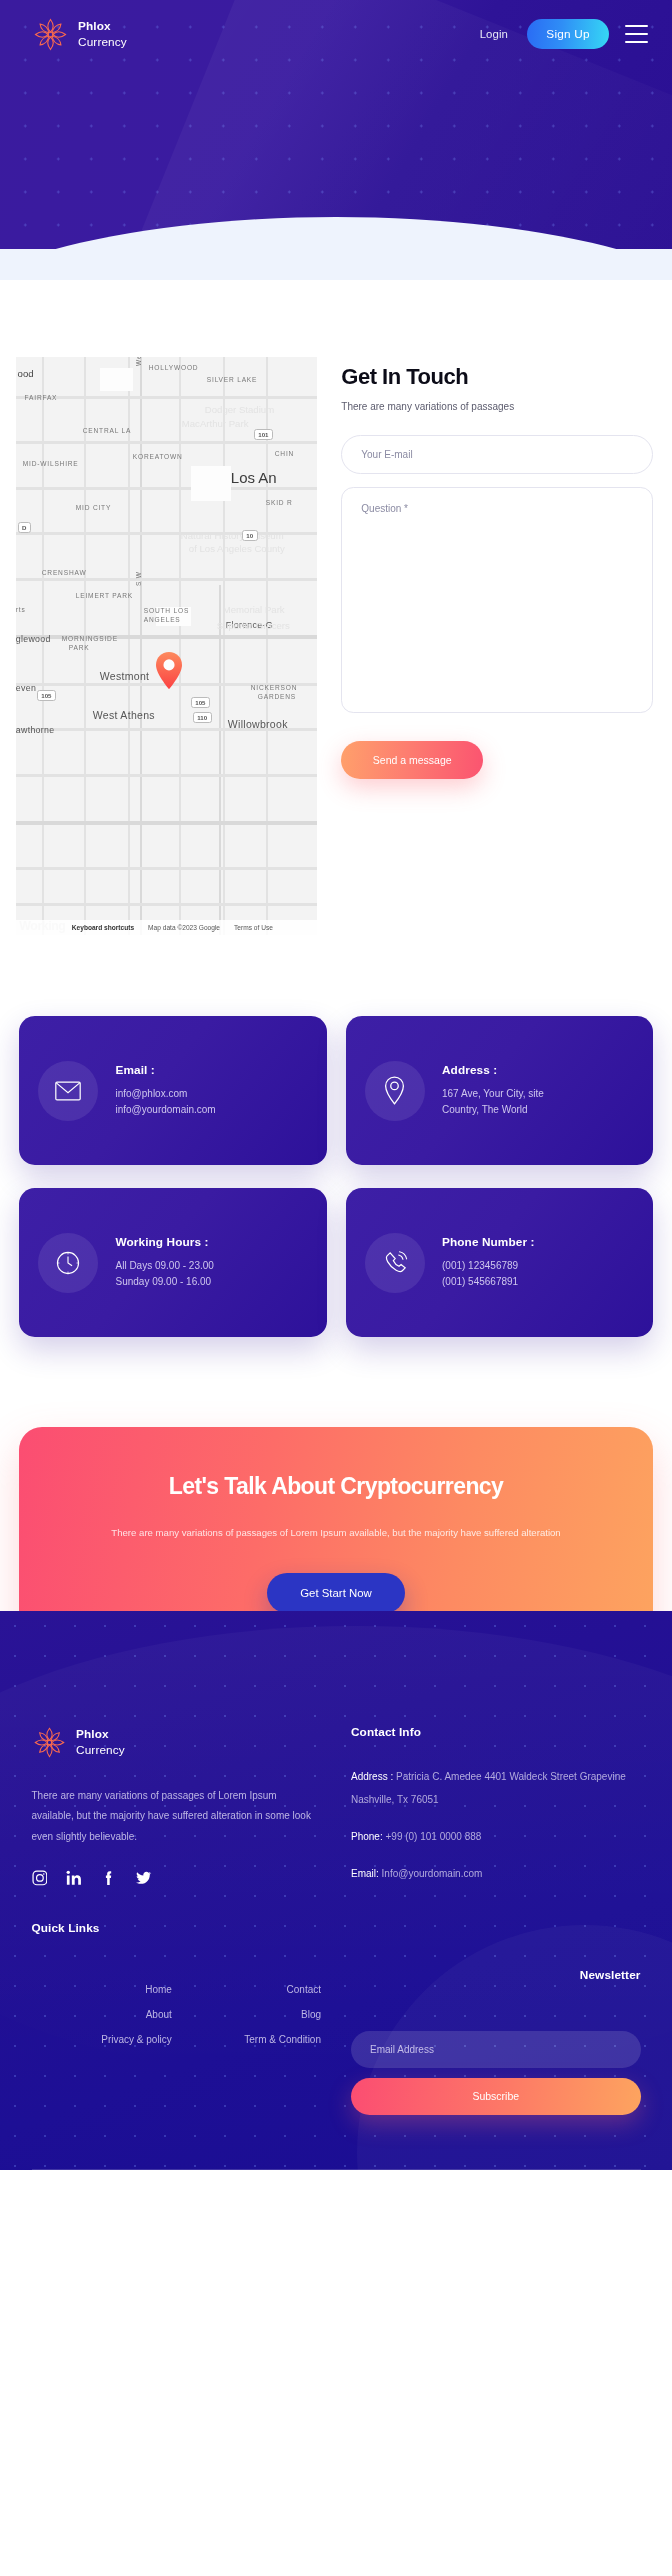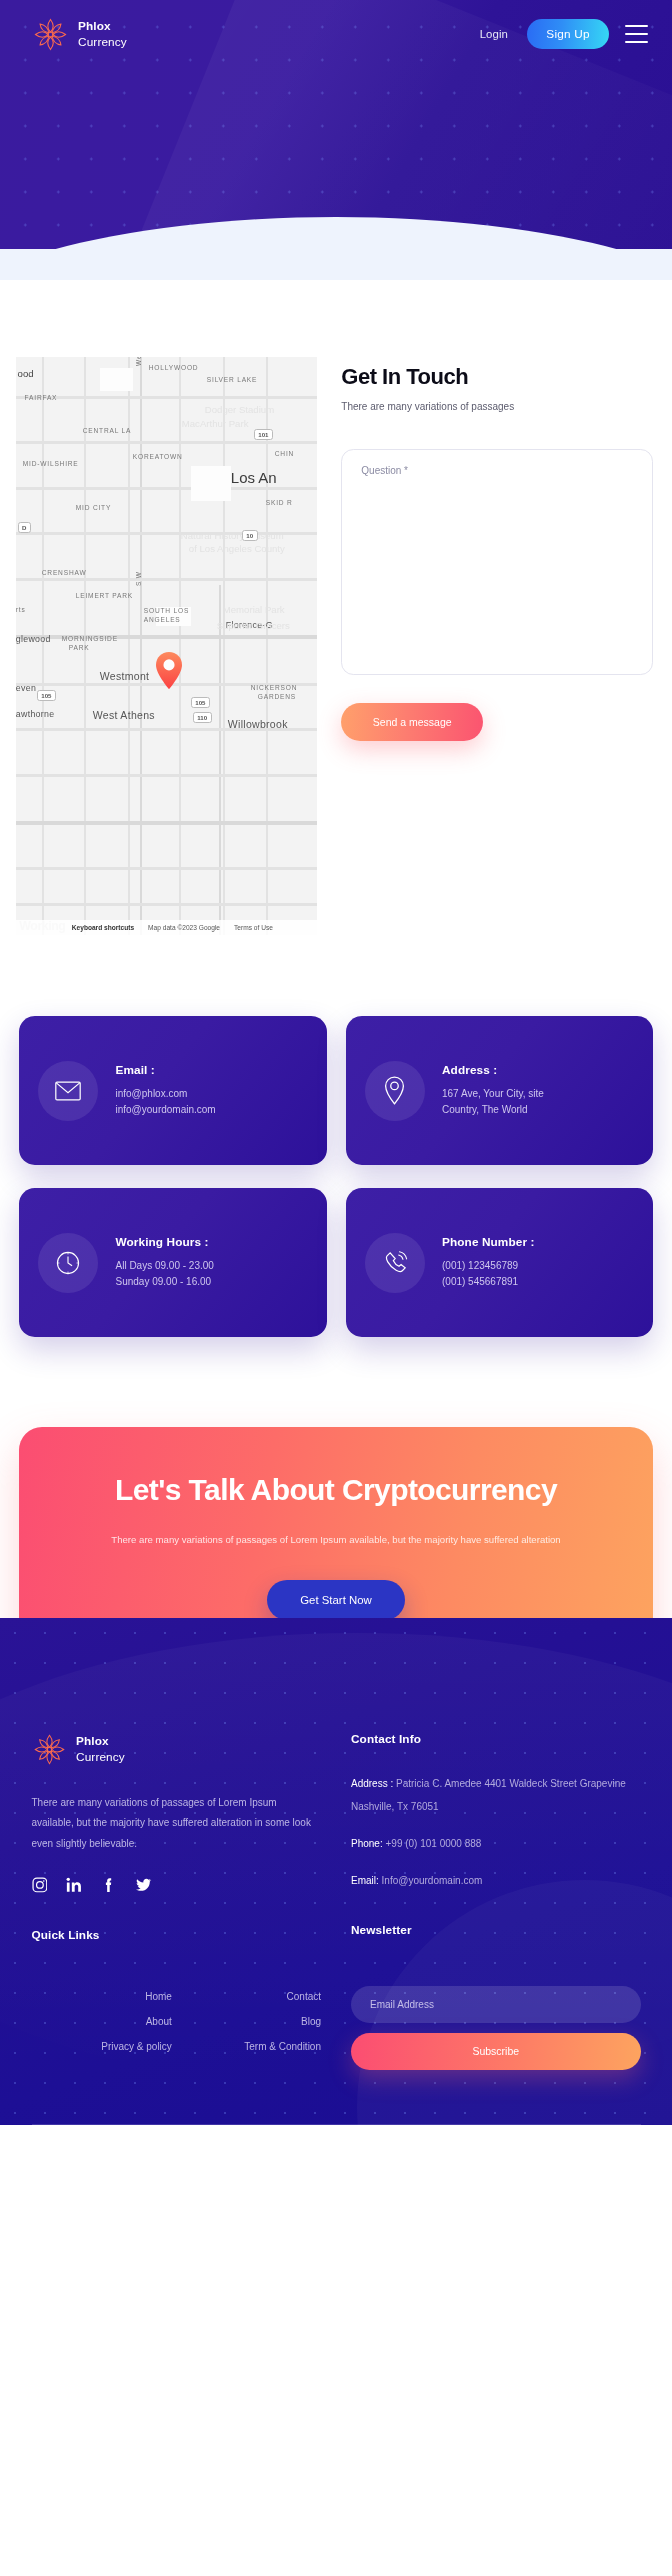--- a/index.html
+++ b/index.html
@@ -102,21 +102,21 @@
     display:flex;align-items:center;gap:14px;
     padding-left:56px;font-size:6.6px;color:#555;
   }
   .map-attrib .ks{font-weight:700;color:#333;}
   .gwm{position:absolute;left:3.5px;bottom:1.8px;font-size:12.3px;color:#d6d6d6;font-weight:700;letter-spacing:-0.4px;}
 
   .form-col{flex:1;padding:7px 19px 0 24.5px;}
   .gt-title{
     font-size:22px;font-weight:800;color:#0c0c18;letter-spacing:-0.5px;margin-bottom:10.5px;
   }
-  .gt-sub{font-size:10px;color:#5c5c6e;margin-bottom:37px;}
+  .gt-sub{font-size:10px;color:#5c5c6e;margin-bottom:23px;}
   .fld{
     display:block;width:100%;border:0.9px solid #e4e4ef;border-radius:23px;
     background:#fff;padding:13px 19px;font-size:10px;color:#2b2b3d;
     font-family:inherit;margin-bottom:13px;outline:none;
   }
   .fld::placeholder{color:#8b8ba3;}
   .fld.area{border-radius:12.3px;height:226px;resize:none;padding-top:15.8px;}
   .send-btn{
     margin-top:15.8px;border:none;cursor:pointer;font-family:inherit;
     background:linear-gradient(95deg,#ffa06b 0%,#fd7e70 45%,#fb5470 100%);
@@ -146,21 +146,21 @@
 
   
   .cta-wrap{width:672px;background:#fff;padding:37px 19px 0;}
   .cta{
     border-radius:23px;
     background:linear-gradient(100deg,#fb4d72 0%,#fd6c68 38%,#fd8a62 68%,#fda45f 100%);
     padding:46px 31.5px 51px;text-align:center;
     box-shadow:0 17.5px 40px rgba(252,98,104,.26);
   }
   .cta h2{
-    font-size:30px;font-weight:800;color:#fff;letter-spacing:-0.6px;margin-bottom:23px;
+    font-size:23px;font-weight:800;color:#fff;letter-spacing:-0.6px;margin-bottom:23px;
   }
   .cta p{
     font-size:9.6px;color:rgba(255,255,255,.82);line-height:2.05;
     max-width:560px;margin:0 auto 30px;
   }
   .cta-btn{
     background:#2b35c4;color:#fff;border:none;cursor:pointer;font-family:inherit;
     font-size:11.4px;padding:14px 33px;border-radius:24.5px;
     box-shadow:0 10.5px 24.5px rgba(30,38,170,.32);
   }
@@ -303,21 +303,21 @@
         <span class="mlabel" style="left:128px;top:250px;">SOUTH LOS</span>
         <span class="mlabel" style="left:128px;top:259px;">ANGELES</span>
         <span class="mlabel" style="left:0px;top:249px;">rts</span>
         <span class="mlabel mid" style="left:210px;top:263px;">Florence-G</span>
         <span class="mlabel mid" style="left:0px;top:277px;">glewood</span>
         <span class="mlabel" style="left:46px;top:278px;">MORNINGSIDE</span>
         <span class="mlabel" style="left:53px;top:287px;">PARK</span>
         <span class="mlabel mid" style="left:0px;top:326px;">even</span>
         <span class="mlabel mid" style="left:84px;top:313px;font-size:10.5px;">Westmont</span>
         <span class="mlabel mid" style="left:77px;top:352px;font-size:10.5px;">West Athens</span>
-        <span class="mlabel mid" style="left:0px;top:352px;">awthorne</span>
+        <span class="mlabel mid" style="left:0px;top:368px;">awthorne</span>
         <span class="mlabel mid" style="left:212px;top:361px;font-size:10.5px;">Willowbrook</span>
         <span class="mlabel" style="left:235px;top:327px;">NICKERSON</span>
         <span class="mlabel" style="left:242px;top:336px;">GARDENS</span>
         <span class="mlabel" style="left:250px;top:142px;">SKID R</span>
         <span class="mlabel" style="left:259px;top:93px;">CHIN</span>
         <span class="mlabel big" style="left:215px;top:112px;">Los An</span>
         <span class="mlabel ghost" style="left:165px;top:173px;">Natural History Museum</span>
         <span class="mlabel ghost" style="left:173px;top:186px;">of Los Angeles County</span>
         <span class="mlabel ghost" style="left:189px;top:47px;">Dodger Stadium</span>
         <span class="mlabel ghost" style="left:166px;top:61px;">MacArthur Park</span>
@@ -349,20 +349,21 @@
       <div class="map-attrib">
         <span class="ks">Keyboard shortcuts</span>
         <span>Map data ©2023 Google</span>
         <span>Terms of Use</span>
       </div>
     </div>
 
     <div class="form-col">
       <div class="gt-title">Get In Touch</div>
       <div class="gt-sub">There are many variations of passages</div>
+      <input class="fld" type="email" placeholder="Your E-mail" style="">
       <textarea class="fld area" placeholder="Question *" style=""></textarea>
       <button class="send-btn">Send a message</button>
     </div>
   </div>
 
   <div class="cards">
 
     <div class="icard">
       <span class="icircle">
         <svg viewBox="0 0 32 24" width="26" height="20" fill="none" stroke="#fff" stroke-width="1.5">
@@ -503,21 +504,21 @@
           <span class="v">Patricia C. Amedee 4401 Waldeck Street Grapevine Nashville, Tx 76051</span>
         </div>
         <div class="fline">
           <span>Phone:</span>
           <span class="v">+99 (0) 101 0000 888</span>
         </div>
         <div class="fline">
           <span>Email:</span>
           <span class="v">Info@yourdomain.com</span>
         </div>
-        <div class="fhead" style="margin-top:31px;">Newsletter</div>
+        <div class="fhead" style="margin-top:83px;text-align:right;">Newsletter</div>
         <input class="news-in" type="email" placeholder="Email Address" style="">
         <button class="sub-btn">Subscribe</button>
       </div>
     </div>
 
     <div class="fdiv"></div>
   </div>
 
 </div>
 

